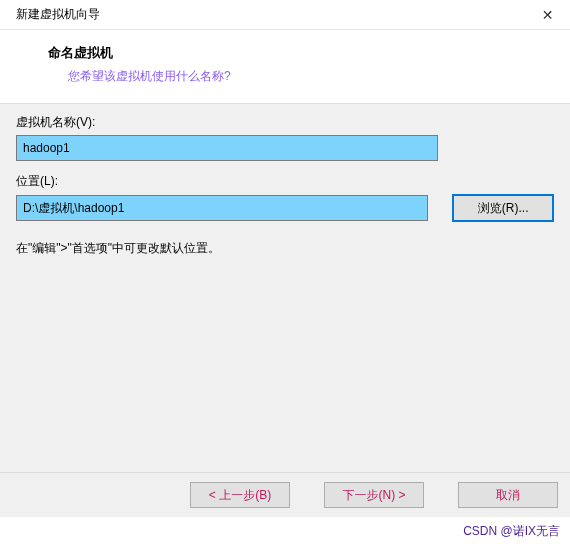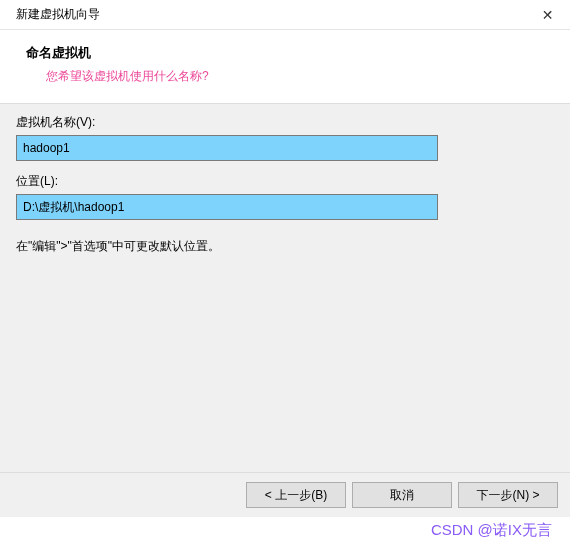--- a/index.html
+++ b/index.html
@@ -34,31 +34,31 @@
       height: 30px;
       display: flex;
       align-items: center;
       justify-content: center;
       cursor: pointer;
       font-size: 14px;
       color: #333;
     }
     .header-area {
       background: #ffffff;
-      padding: 14px 20px 18px 26px;
+      padding: 14px 20px 18px 48px;
     }
     .header-title {
       font-size: 13px;
       font-weight: bold;
       color: #000;
       margin-bottom: 6px;
     }
     .header-subtitle {
       font-size: 12px;
-      color: #ec4899;
+      color: #8b5cf6;
       margin-left: 20px;
     }
     .content-area {
       background: #f0f0f0;
       border-top: 1px solid #ddd;
       border-bottom: 1px solid #ddd;
       padding: 10px 16px;
       height: 370px;
       position: relative;
     }
@@ -115,29 +115,30 @@
       background: #f0f0f0;
     }
     .footer-btn {
       min-width: 100px;
       height: 26px;
       background: #e1e1e1;
       border: 1px solid #adadad;
       font-size: 12px;
       font-family: inherit;
       cursor: pointer;
-      color: #000000;
+      color: #be185d;
       padding: 0 12px;
+      margin-left: 28px;
     }
     .watermark {
       position: absolute;
       bottom: 10px;
-      right: 18px;
-      font-size: 15px;
-      color: #8b5cf6;
+      right: 10px;
+      font-size: 12px;
+      color: #4c1d95;
       pointer-events: none;
       z-index: 100;
     }
   </style>
 </head>
 <body>
 
 <div class="titlebar">
   <span class="titlebar-title">新建虚拟机向导</span>
   <div class="close-btn">
@@ -150,24 +151,25 @@
   <div class="header-subtitle">您希望该虚拟机使用什么名称?</div>
 </div>
 
 <div class="content-area">
   <div class="field-label">虚拟机名称(V):</div>
   <input type="text" class="text-input" value="hadoop1" style="">
 
   <div class="field-label">位置(L):</div>
   <div class="loc-row">
     <input type="text" class="text-input loc-input" value="D:\虚拟机\hadoop1" style="">
+    <button class="browse-btn">浏览(R)...</button>
   </div>
 
   <div class="hint-text">在"编辑"&gt;"首选项"中可更改默认位置。</div>
 </div>
 
 <div class="footer">
   <button class="footer-btn">&lt; 上一步(B)</button>
+  <button class="footer-btn">下一步(N) &gt;</button>
   <button class="footer-btn">取消</button>
-  <button class="footer-btn">下一步(N) &gt;</button>
 </div>
 
 <div class="watermark">CSDN @诺IX无言</div>
 
 </body></html>

